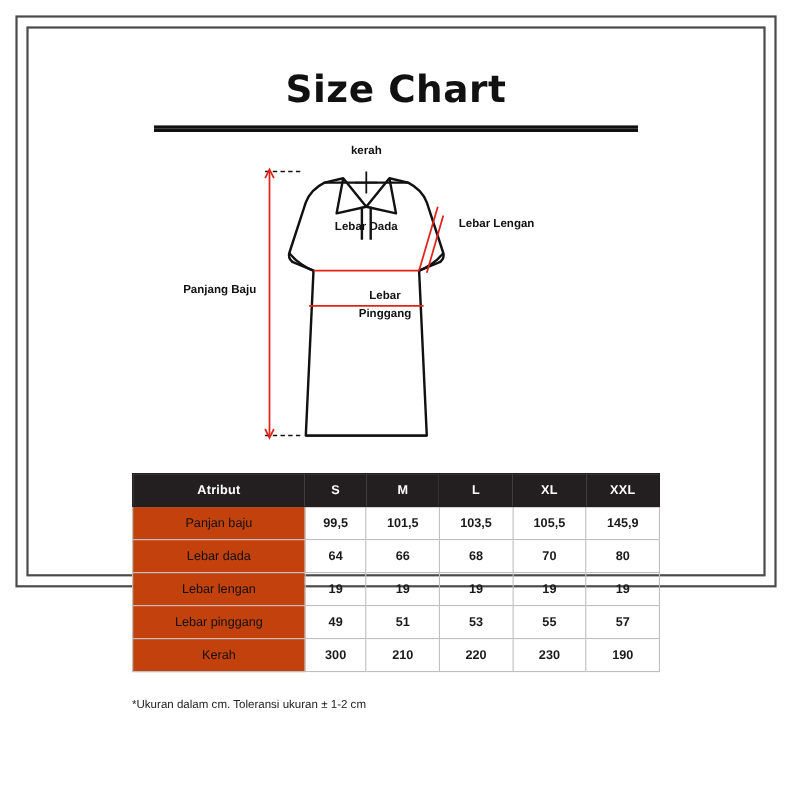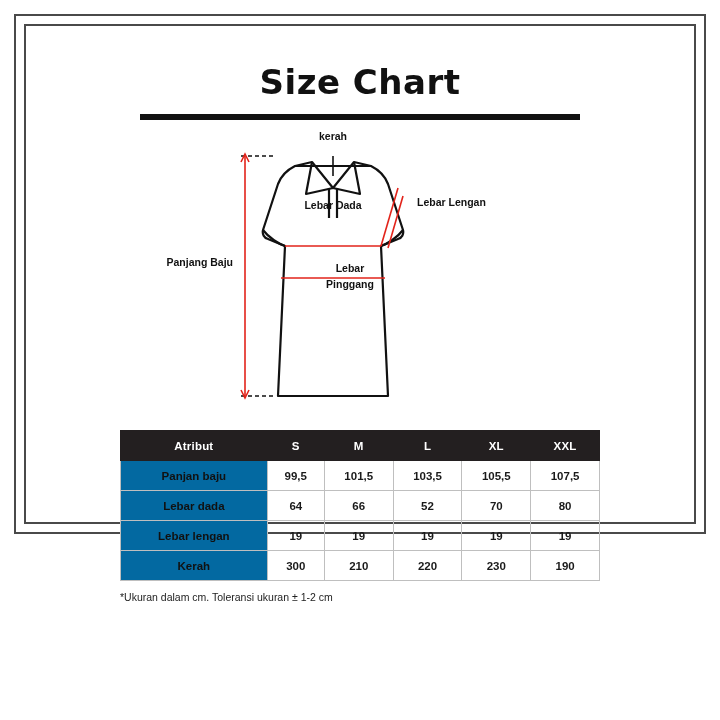--- a/index.html
+++ b/index.html
@@ -96,28 +96,28 @@
   }
   table.size-table thead th {
     background: #231f20;
     color: #ffffff;
     font-weight: bold;
     font-size: 11.5px;
     border: 1px solid #231f20;
     letter-spacing: 0.2px;
   }
   table.size-table tbody td:first-child {
-    background: #0369a1;
-    font-weight: bold;
+    background: #c2410c;
+    font-weight: normal;
     color: #111;
     text-align: center;
   }
   .note {
     width: 480px;
-    margin: 10px auto 0 auto;
+    margin: 24px auto 0 auto;
     font-size: 10.5px;
     color: #222;
     text-align: left;
   }
   
   .lbl {
     font-family: "Liberation Sans", sans-serif;
     font-size: 10.5px;
     font-weight: bold;
     fill: #111;
@@ -213,37 +213,45 @@
             <th>XXL</th>
           </tr>
         </thead>
         <tbody>
           <tr>
             <td>Panjan baju</td>
             <td>99,5</td>
             <td>101,5</td>
             <td>103,5</td>
             <td>105,5</td>
-            <td>107,5</td>
+            <td>145,9</td>
           </tr>
           <tr>
             <td>Lebar dada</td>
             <td>64</td>
             <td>66</td>
-            <td>52</td>
+            <td>68</td>
             <td>70</td>
             <td>80</td>
           </tr>
           <tr>
             <td>Lebar lengan</td>
             <td>19</td>
             <td>19</td>
             <td>19</td>
             <td>19</td>
             <td>19</td>
+          </tr>
+          <tr>
+            <td>Lebar pinggang</td>
+            <td>49</td>
+            <td>51</td>
+            <td>53</td>
+            <td>55</td>
+            <td>57</td>
           </tr>
           <tr>
             <td>Kerah</td>
             <td>300</td>
             <td>210</td>
             <td>220</td>
             <td>230</td>
             <td>190</td>
           </tr>
         </tbody>

